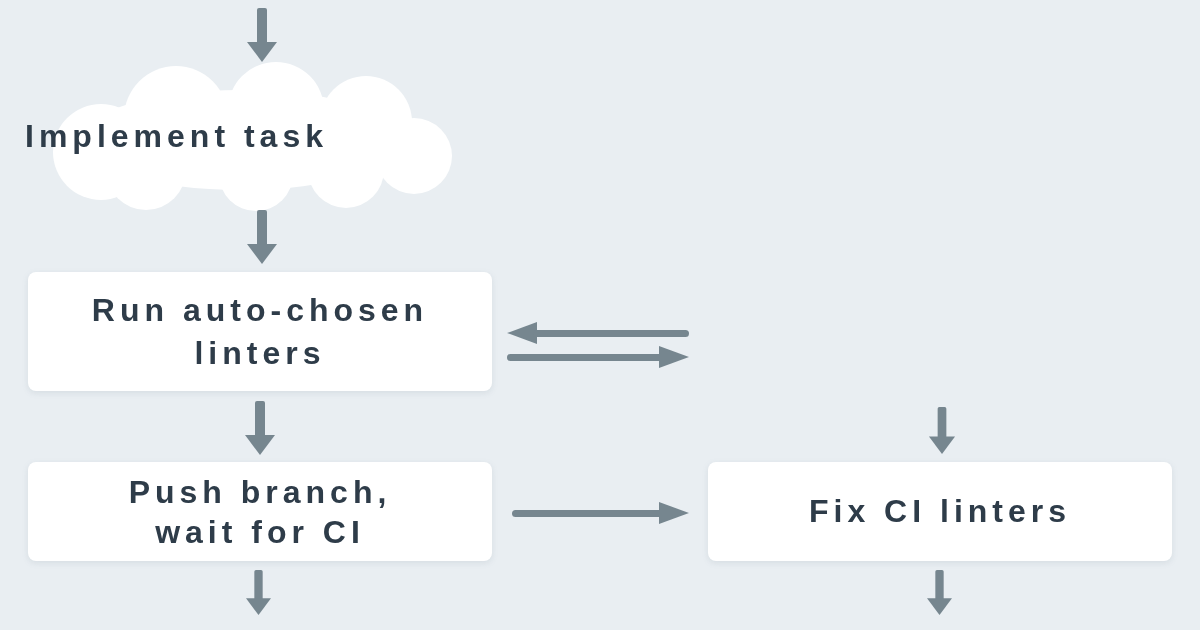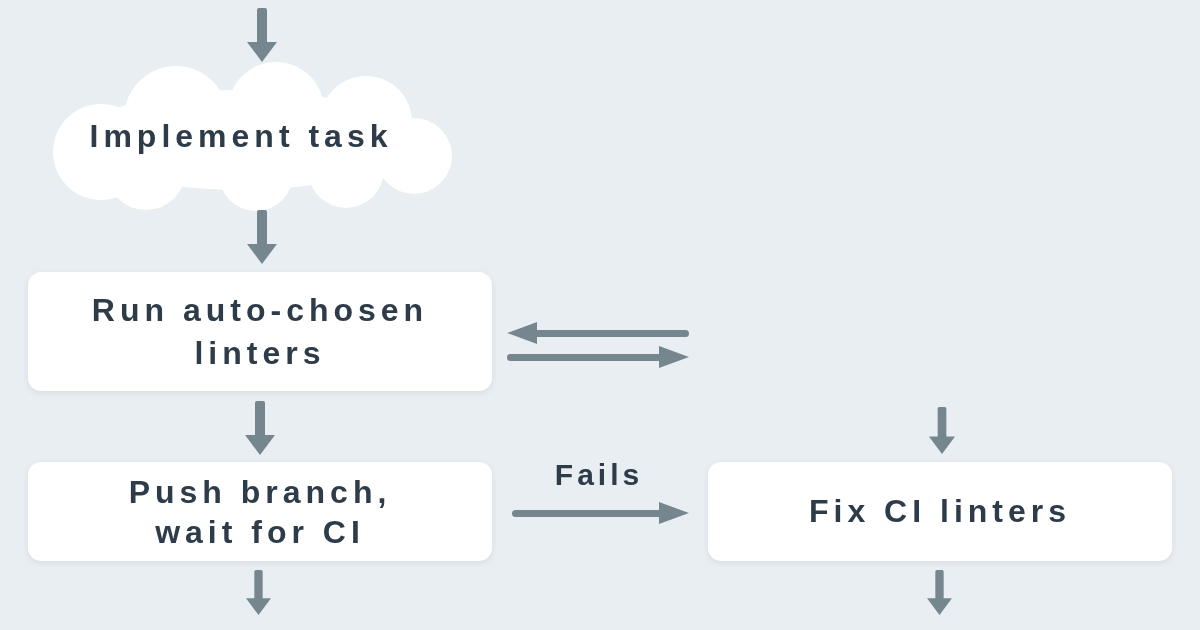--- a/index.html
+++ b/index.html
@@ -26,34 +26,34 @@
     color: var(--text);
     font-weight: bold;
     font-size: 32px;
     letter-spacing: 5px;
     text-align: center;
     white-space: pre-line;
     line-height: 1.32;
   }
   .rect-node {
     background: var(--node-fill);
-    border-radius: 13px;
+    border-radius: 8px;
     box-shadow: 0 2px 6px rgba(100, 120, 135, 0.14);
     display: flex;
     align-items: center;
     justify-content: center;
   }
   .cloud-node { }
   .cloud-node svg { display: block; color: var(--node-fill); }
   .cloud-label {
     position: absolute;
     left: 0; top: 0; right: 0; bottom: 0;
     display: flex;
     align-items: center;
-    justify-content: center;
+    justify-content: flex-start;
   }
   .edge-label {
     color: var(--text);
     font-weight: bold;
     font-size: 30px;
     letter-spacing: 4px;
     text-align: center;
   }
 </style>
 </head>
@@ -106,21 +106,20 @@
   <svg class="abs arrow-svg" style="left:242px; top:401px;" width="36" height="54" viewBox="0 0 36 54">
     <rect x="13" y="0" width="10" height="37" rx="2" fill="currentColor"></rect>
     <polygon points="3,34 33,34 18,54" fill="currentColor"></polygon>
   </svg>
 
   <svg class="abs arrow-svg" style="left:925px; top:407px;" width="34" height="47" viewBox="0 0 36 54">
     <rect x="13" y="0" width="10" height="37" rx="2" fill="currentColor"></rect>
     <polygon points="3,34 33,34 18,54" fill="currentColor"></polygon>
   </svg>
 
-  <div class="abs edge-label" style="left:513px; top:458px; width:172px;">Fails</div>
   <svg class="abs arrow-svg" style="left:512px; top:502px;" width="177" height="22" viewBox="0 0 177 22">
     <rect x="0" y="8" width="151" height="7" rx="3.5" fill="currentColor"></rect>
     <polygon points="147,0 177,11 147,22" fill="currentColor"></polygon>
   </svg>
 
   <div class="abs rect-node" style="left:28px; top:462px; width:464px; height:99px;">
     <span class="node-label" style="line-height:1.25;">Push branch,
 wait for CI</span>
   </div>
 

